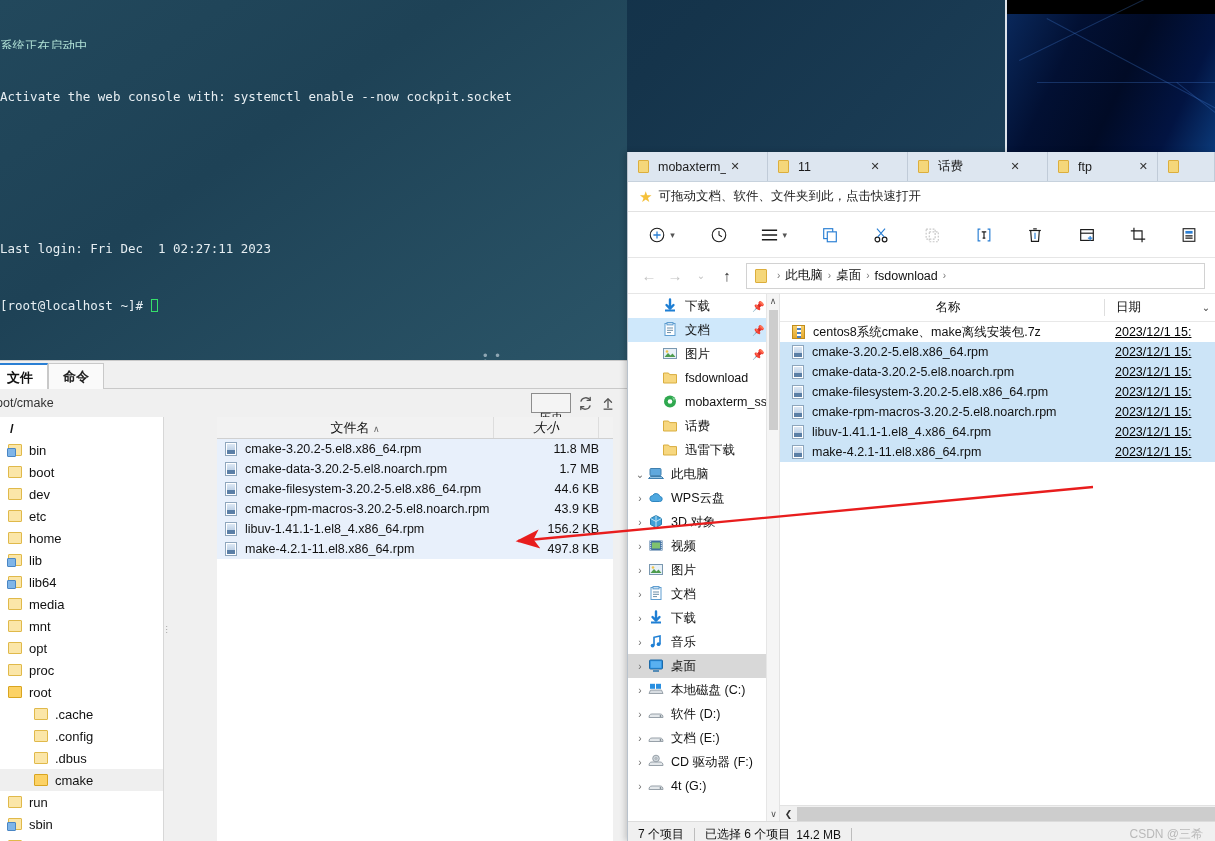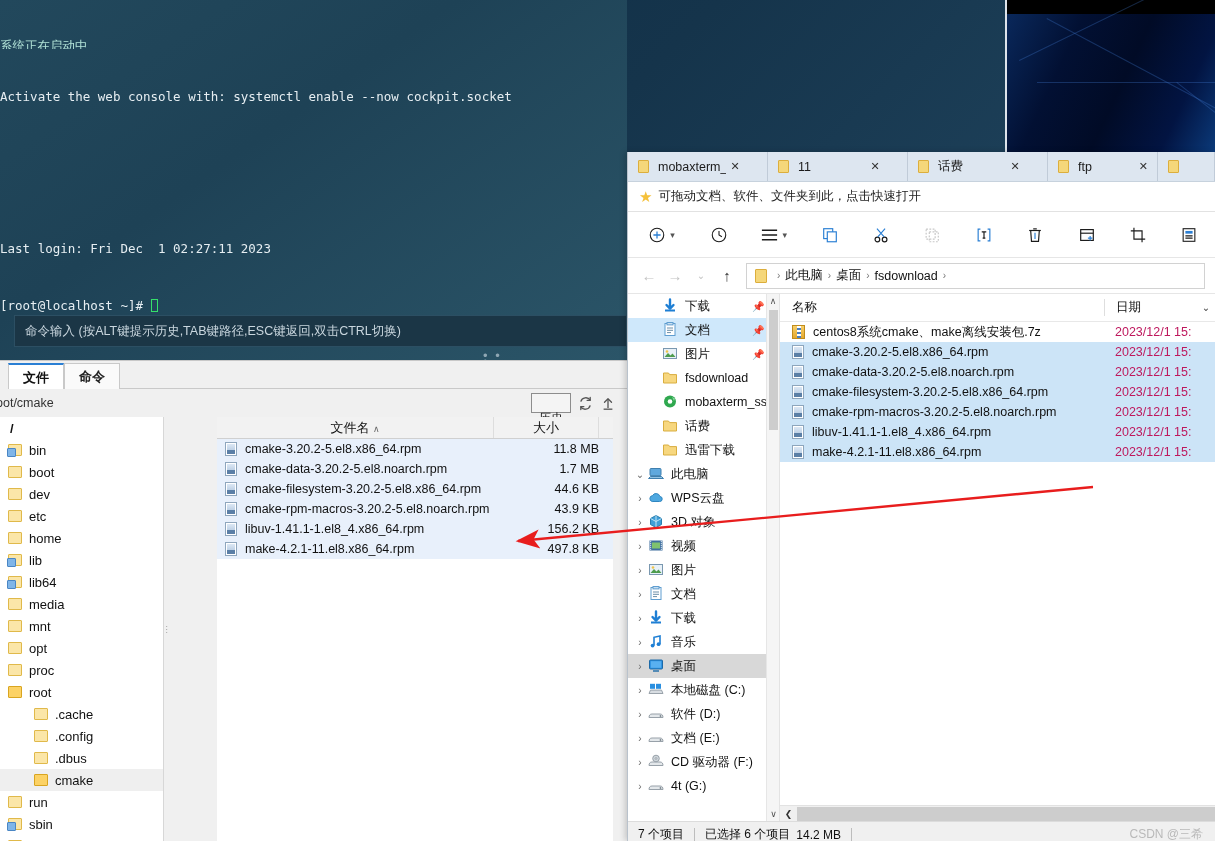--- a/index.html
+++ b/index.html
@@ -53,21 +53,21 @@
   #terminal-grip{
     position:absolute; left:483px; top:353px; width:24px; height:8px;
     color:#8fa6b3; font-size:13px; letter-spacing:2px; line-height:6px;
   }
 
   
   #sftp-panel{
     position:absolute; left:0; top:360px; width:627px; height:481px;
     background:#f0f0f0; border-top:1px solid #c8c8c8;
   }
-  #sftp-tabs{ position:absolute; left:16px; top:0; width:627px; height:28px; background:#f0f0f0;
+  #sftp-tabs{ position:absolute; left:0; top:0; width:627px; height:28px; background:#f0f0f0;
               border-bottom:1px solid #c9c9c9; }
   .sftp-tab{
     position:absolute; top:2px; height:26px; padding:4px 14px 0 14px;
     font-size:13px; font-weight:bold; color:#222; background:#fafafa;
     border:1px solid #c9c9c9; border-bottom:none;
   }
   .sftp-tab.active{ background:#ffffff; border-top:2px solid #2a7fd4; color:#111; }
   #sftp-path-row{
     position:absolute; left:0; top:28px; width:627px; height:28px;
     background:#f0f0f0; display:flex; align-items:center;
@@ -103,21 +103,21 @@
     width:5px; height:425px; background:#f0f0f0;
     display:flex; align-items:center; justify-content:center;
     color:#9a9a9a; font-size:8px; line-height:4px;
   }
   #sftp-files{ flex:1; height:425px; background:#fff;margin-left:48px; }
   #sftp-file-head{
     height:22px; background:#f2f2f2; border-bottom:1px solid #d0d0d0;
     display:flex; font-size:13px; color:#111;
   }
   #sftp-file-head .c-name{ flex:1; text-align:center; line-height:22px; border-right:1px solid #ddd;}
-  #sftp-file-head .c-size{ width:105px; text-align:center; line-height:22px; border-right:1px solid #ddd;}
+  #sftp-file-head .c-size{ width:105px; text-align:center; line-height:22px; border-right:1px solid #ddd;font-style:italic;}
   #sftp-file-head .c-pad{ width:14px; }
   .sftp-file-row{
     height:20px; display:flex; align-items:center; font-size:12.5px; color:#111;
     background:#e8f0fb;
   }
   .sftp-file-row .fname{ flex:1; display:flex; align-items:center; padding-left:8px; }
   .sftp-file-row .fsize{ width:105px; text-align:right; padding-right:14px; }
   .rpm-ico{
     width:12px; height:14px; margin-right:8px; flex:none;
     background:#ffffff; border:1px solid #8ea6bd; position:relative;
@@ -211,27 +211,27 @@
   }
   #navscroll .sb-thumb{
     position:absolute; top:16px; left:2px; width:9px; height:120px; background:#cdcdcd;
   }
 
   #explorer-list{ flex:1; position:relative; background:#fff; }
   #list-head{
     height:28px; display:flex; align-items:center; font-size:12.5px; color:#111;
     border-bottom:1px solid #e8e8e8;
   }
-  #list-head .h-name{ width:324px; padding-left:12px; }
+  #list-head .h-name{ width:324px; padding-left:12px;text-align:center; }
   #list-head .h-date{ flex:1; padding-left:11px; border-left:1px solid #dedede; }
   #list-head .h-caret{ width:18px; color:#444; font-size:10px; text-align:center; }
   .exp-row{ height:20px; display:flex; align-items:center; font-size:12.5px; color:#111; }
   .exp-row.sel{ background:#cce4f7; }
   .exp-row .r-name{ width:324px; display:flex; align-items:center; padding-left:12px; }
-  .exp-row .r-date{ flex:1; padding-left:11px; color:#be185d; }
+  .exp-row .r-date{ flex:1; padding-left:11px; color:#000000;text-decoration:underline; }
   .zip-ico{
     width:13px; height:14px; margin-right:8px; flex:none; position:relative;
     background:linear-gradient(#f7cf6a,#e4a92f); border:1px solid #c08c1c;
   }
   .zip-ico::after{
     content:""; position:absolute; left:4px; top:0; width:4px; height:100%;
     background:repeating-linear-gradient(#fff 0 2px,#4a7fc0 2px 4px);
   }
   #list-hscroll{
     position:absolute; left:0; bottom:0; width:100%; height:16px; background:#f0f0f0;
@@ -264,23 +264,20 @@
 </div>
 
 <div id="terminal-window">
   <div id="terminal-output">
     <span class="cut">系统正在启动中</span>
     <div>Activate the web console with: systemctl enable --now cockpit.socket</div>
     <div></div>
     <div>&nbsp;</div>
     <div>Last login: Fri Dec  1 02:27:11 2023</div>
     <div><span>[root@localhost ~]# </span><span class="term-cursor"></span></div>
-  </div>
-  <div id="command-input-bar">
-    <span>命令输入 (按ALT键提示历史,TAB键路径,ESC键返回,双击CTRL切换)</span>
   </div>
   <div id="terminal-grip">• • •</div>
 </div>
 
 <div id="sftp-panel">
 
   <div id="sftp-tabs">
     <div class="sftp-tab active" style="left:-8px;">
       <span>文件</span>
     </div>

